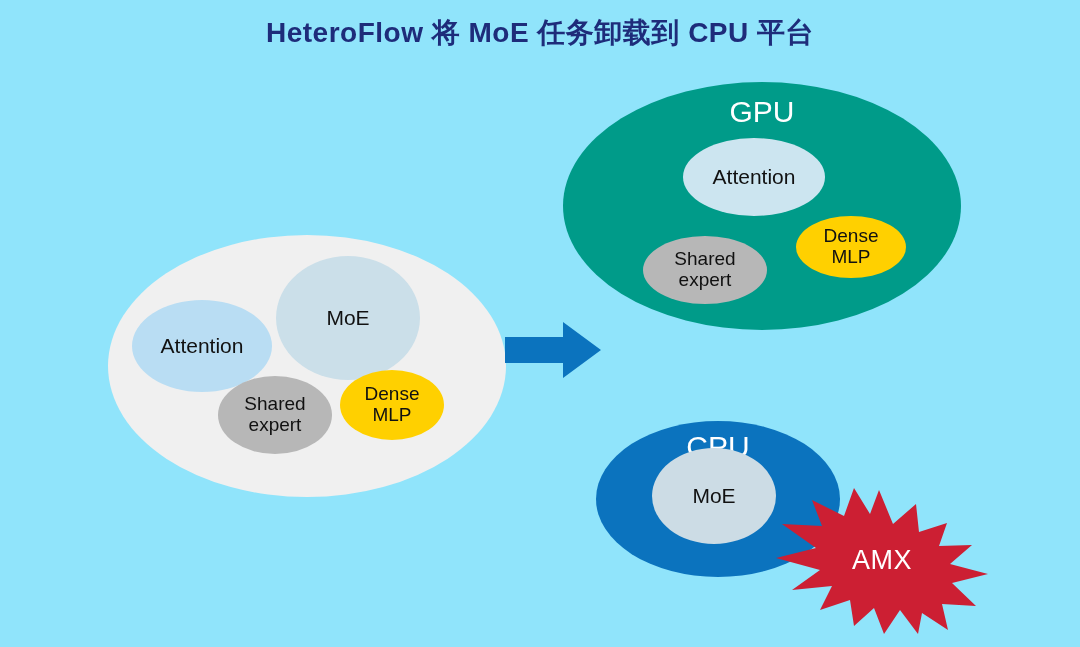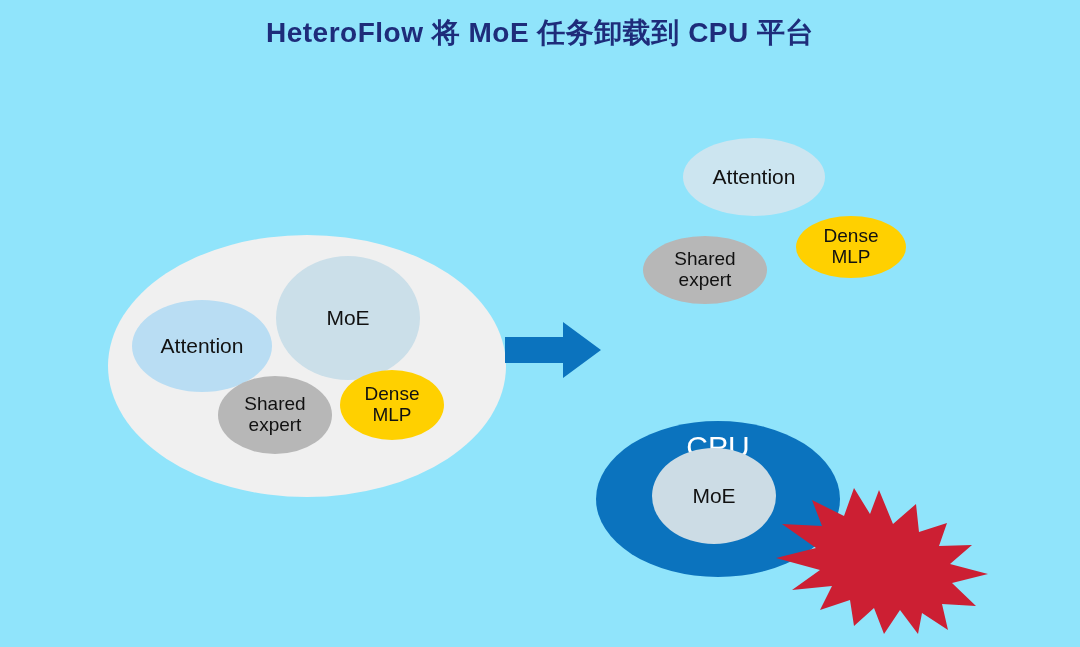--- a/index.html
+++ b/index.html
@@ -176,20 +176,23 @@
     <span>
       <span>Dense</span><br>
       <span>MLP</span>
     </span>
   </div>
 
   <svg id="arrow" viewBox="0 0 96 56">
     <polygon points="0,15 58,15 58,0 96,28 58,56 58,41 0,41" fill="#0B73BE"></polygon>
   </svg>
 
+  <div class="ell" id="gpu-ell">
+    <span class="ell-label-top" id="gpu-label">GPU</span>
+  </div>
 
   <div class="ell" id="gpu-attention">
     <span>Attention</span>
   </div>
 
   <div class="ell" id="gpu-shared">
     <span>
       <span>Shared</span><br>
       <span>expert</span>
     </span>
@@ -210,14 +213,15 @@
     <span>MoE</span>
   </div>
 
   <svg id="amx" viewBox="0 0 212 148">
     <polygon fill="#CC1F33" points="
       103,4 117,38 140,18 143,46 171,37 163,60 196,59 174,78 212,88 176,97
       200,120 166,118 172,144 146,127 142,148 124,124 108,148 98,122 78,140
       74,114 44,124 56,100 16,104 44,84 0,72 40,62 6,38 46,40 36,14 68,30 78,2 94,28
     "></polygon>
   </svg>
+  <div id="amx-text">AMX</div>
 
 </div>
 
 </body></html>

